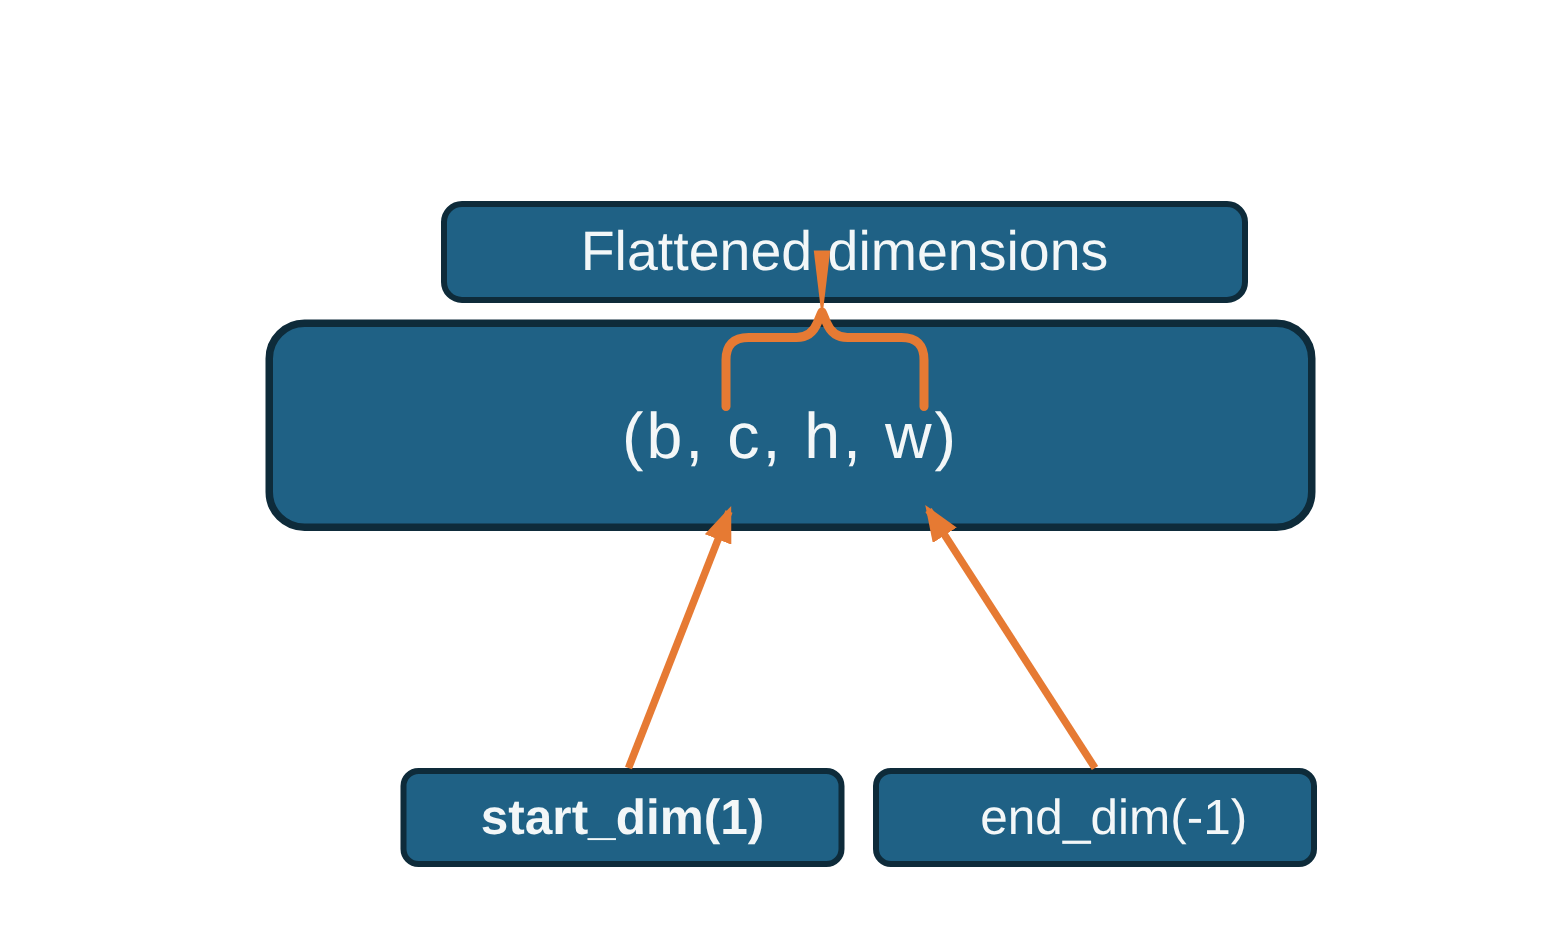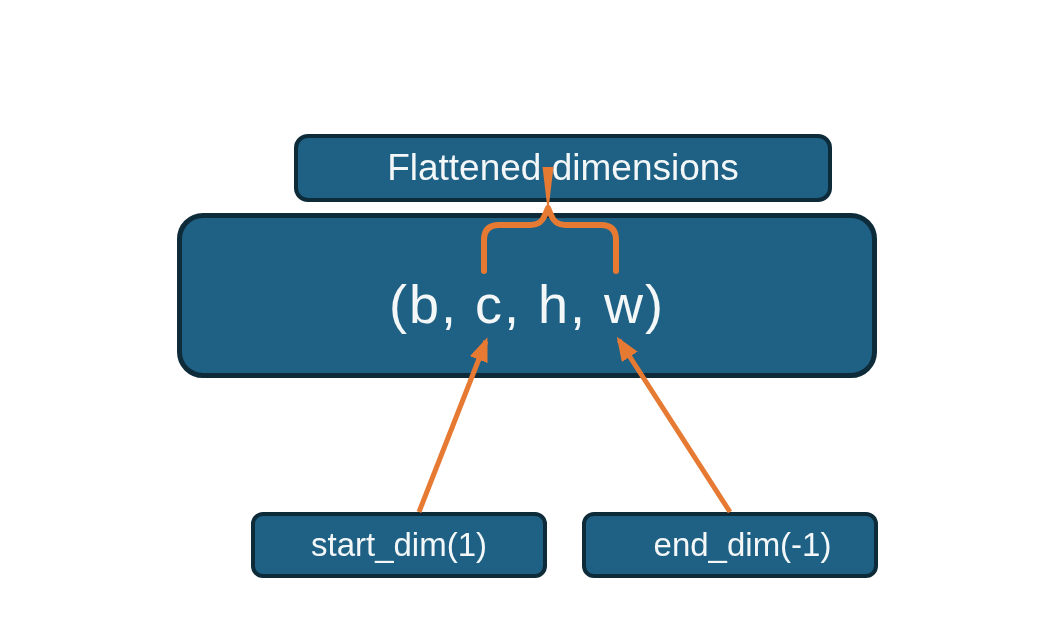--- a/index.html
+++ b/index.html
@@ -34,35 +34,35 @@
     width: 538px;
     height: 68px;
     border-radius: 14px;
     font-size: 37px;
     margin-top: 37px;
   }
   .node-main {
     left: 177px;
     top: 213px;
     width: 700px;
-    height: 165px;
+    height: 141px;
     border: 5px solid #0e2b3a;
     border-radius: 26px;
-    font-size: 54px;
+    font-size: 43px;
     letter-spacing: 2px;
     padding-top: 16px;
   }
   .node-bottom {
     top: 512px;
     width: 296px;
     height: 66px;
     border-radius: 12px;
     font-size: 33px;
   }
-  .node-bottom-left  { left: 251px; }
+  .node-bottom-left  { left: 267px; font-weight: bold; }
   .node-bottom-right { left: 582px; padding-left: 25px; }
   .overlay {
     position: absolute;
     left: 0;
     top: 0;
     width: 1038px;
     height: 632px;
     pointer-events: none;
   }
 </style>

